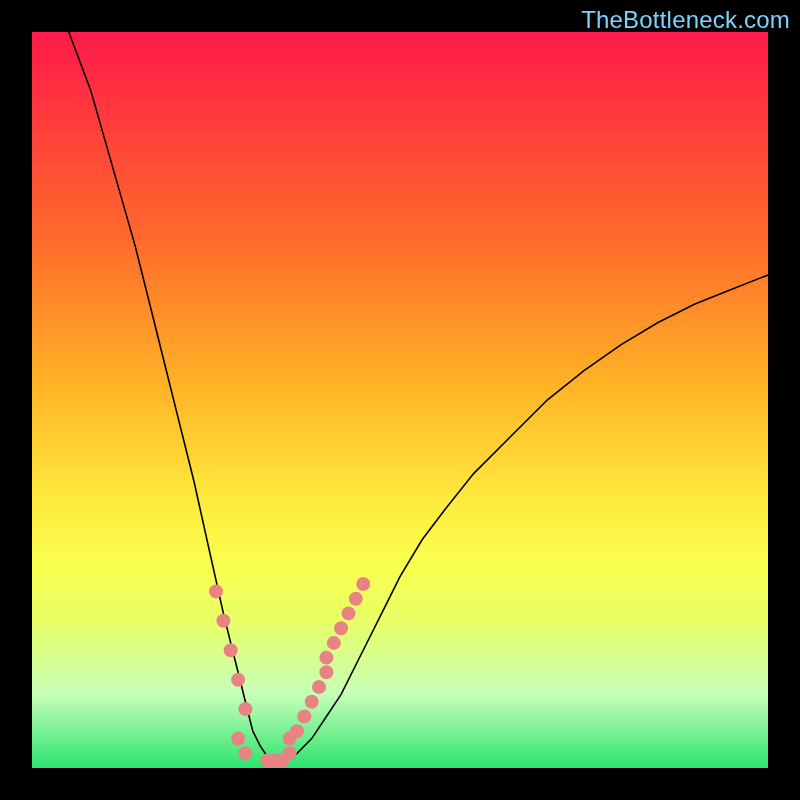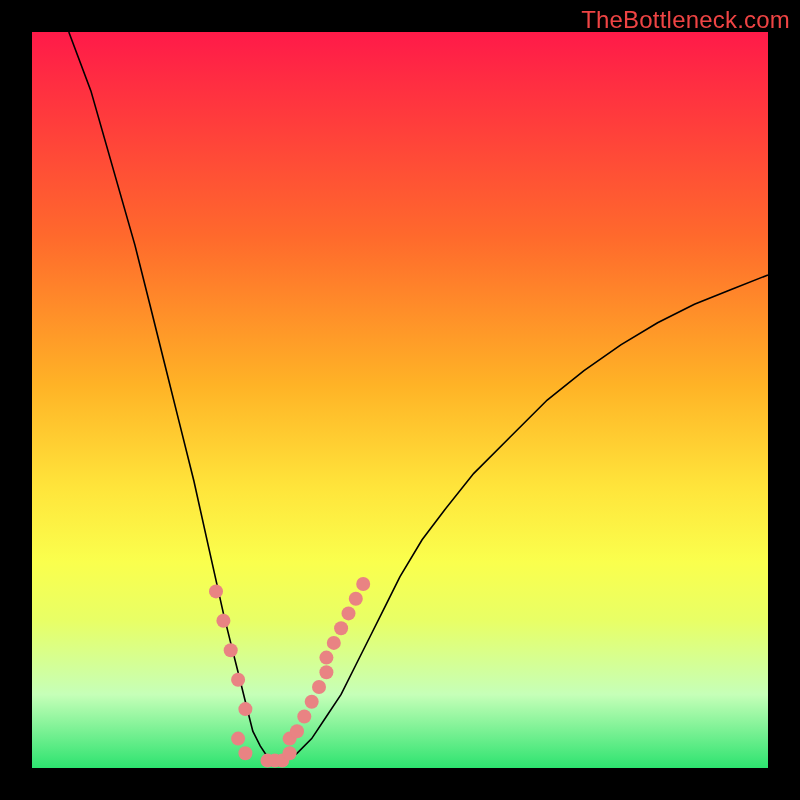--- a/index.html
+++ b/index.html
@@ -33,21 +33,21 @@
       #ffe53b 62%,
       #faff4d 72%,
       #e8ff66 80%,
       #c6ffb8 90%,
       #2de36f 100%);
   }
   .watermark {
     position: absolute;
     top: 6px;
     right: 10px;
-    color: #ef4444;
+    color: #7dd3fc;
     font-size: 24px;
     font-weight: 400;
     letter-spacing: 0.2px;
   }
   svg.overlay {
     position: absolute;
     left: 32px;
     top: 32px;
     width: 736px;
     height: 736px;

